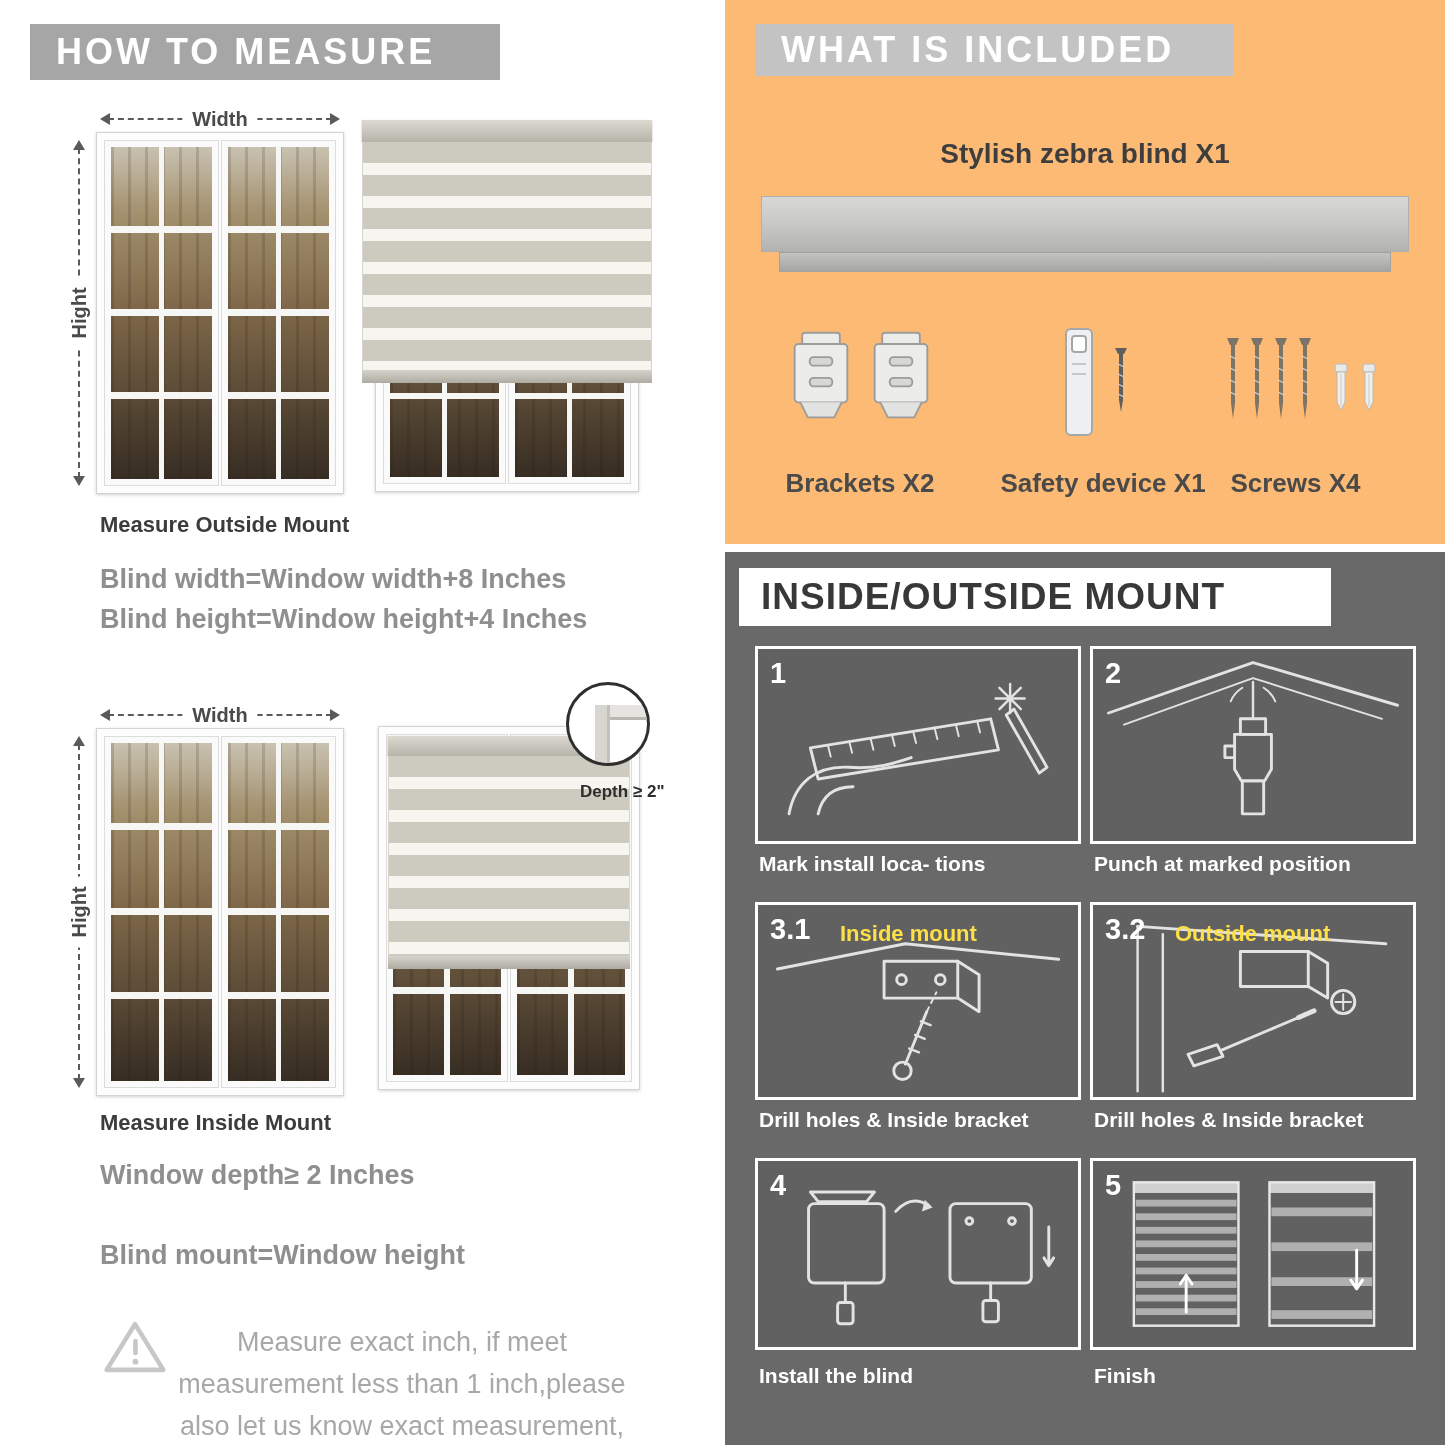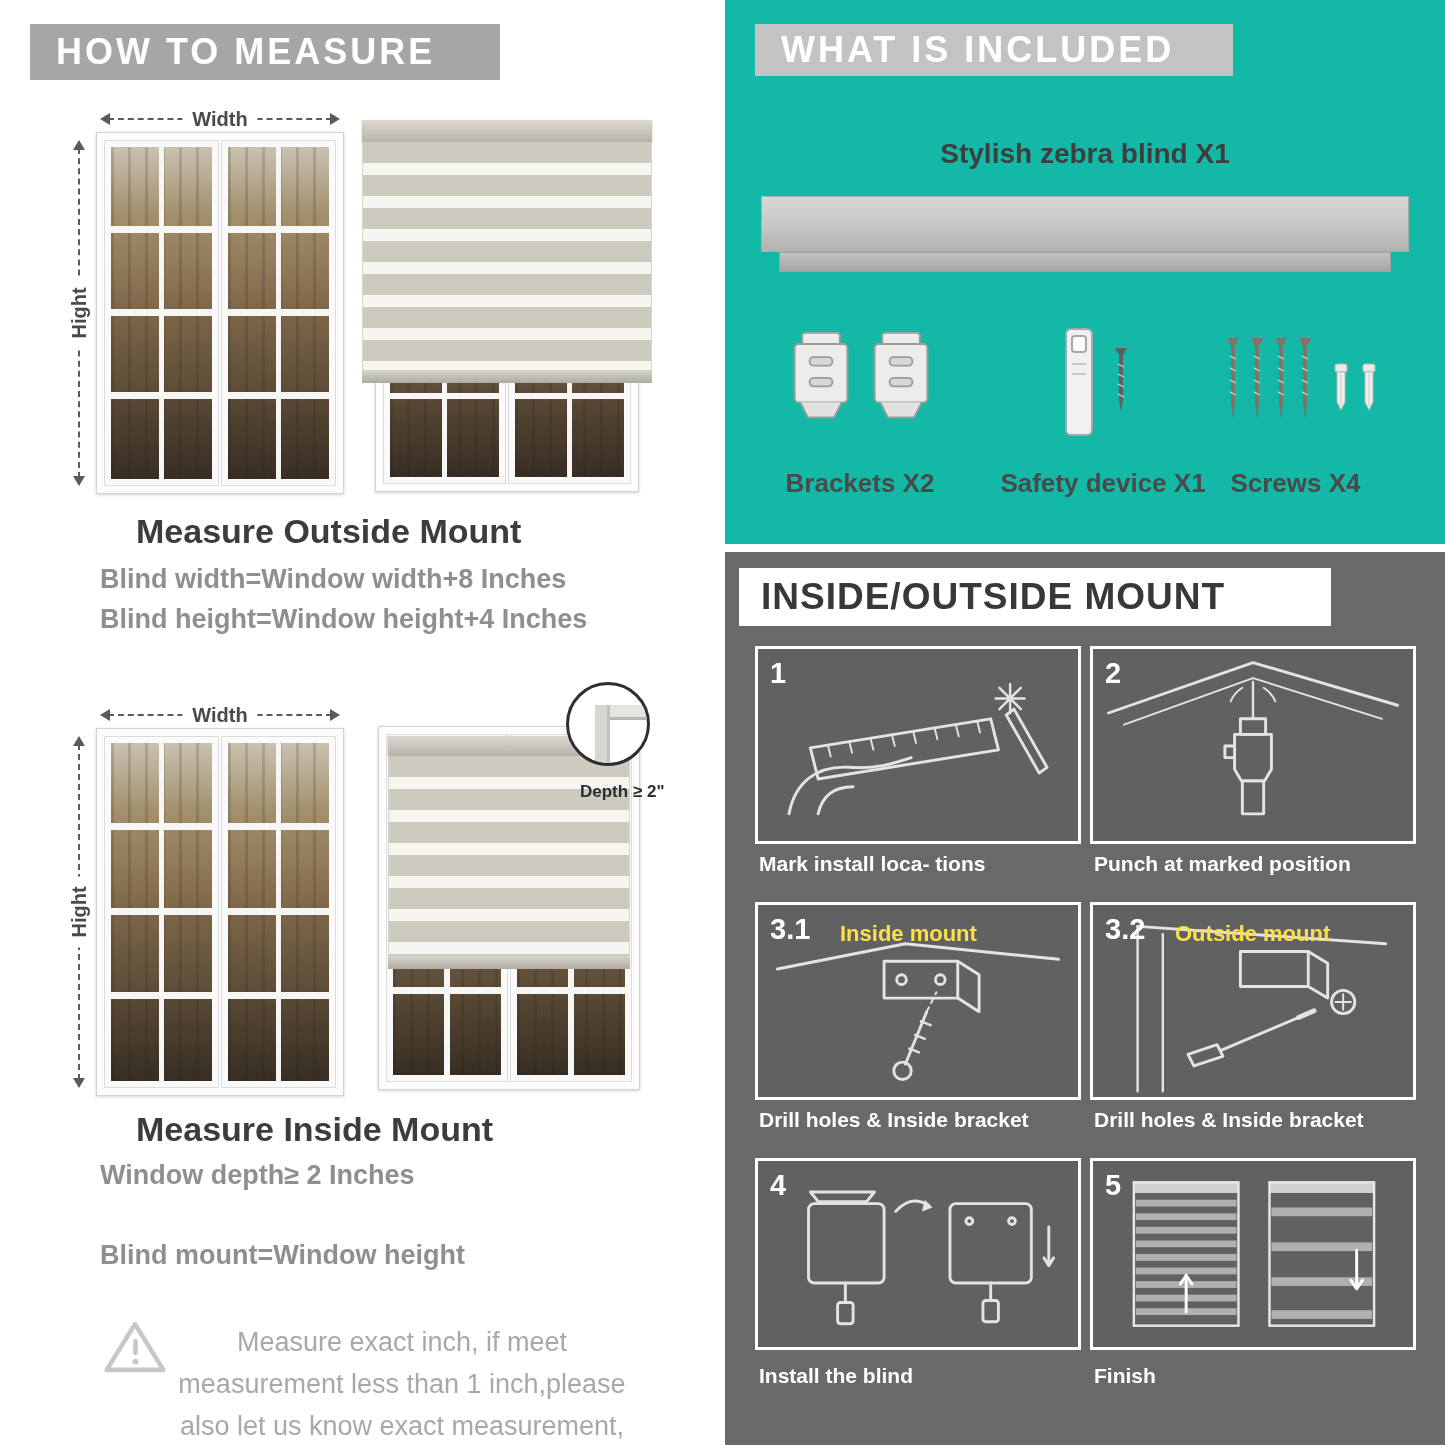--- a/index.html
+++ b/index.html
@@ -8,21 +8,21 @@
   .page { position:relative; width:1445px; height:1445px; background:#fff;padding-left:12px; }
   section { position:absolute; }
 
   
   .banner { position:absolute; display:flex; align-items:center; font-weight:bold; letter-spacing:3px; }
   .banner-left { left:30px; top:24px; width:470px; height:56px; background:#a6a6a6; color:#fff; font-size:36px; padding-left:26px; }
   .banner-right { left:30px; top:24px; width:478px; height:52px; background:#c3c3c3; color:#fff; font-size:36px; padding-left:26px; }
   .banner-white { left:14px; top:16px; width:592px; height:58px; background:#fff; color:#383838; font-size:37px; padding-left:22px; letter-spacing:1px; }
 
   
-  .measure-title { position:absolute; font-size:34px; font-weight:bold; color:#3c3c3c;margin-left:36px; }
+  .measure-title { position:absolute; font-size:22px; font-weight:bold; color:#3c3c3c; }
   .measure-line  { position:absolute; font-size:27px; font-weight:bold; color:#8f8f8f; }
 
   .window { position:absolute; display:flex; gap:4px; background:#fdfdfd; border:1px solid #d3d3d3; padding:8px; box-shadow:0 1px 3px rgba(0,0,0,.18); }
   .sash { flex:1; border:6px solid #fafafa; outline:1px solid #dcdcdc;
     background-image:
       linear-gradient(90deg, rgba(0,0,0,0) 0 47.5%, #f6f6f4 47.5% 52.5%, rgba(0,0,0,0) 52.5% 100%),
       linear-gradient(180deg, rgba(0,0,0,0) 0 23.8%, #f6f6f4 23.8% 25.8%, rgba(0,0,0,0) 25.8% 48.8%, #f6f6f4 48.8% 50.8%, rgba(0,0,0,0) 50.8% 73.8%, #f6f6f4 73.8% 75.8%, rgba(0,0,0,0) 75.8% 100%),
       repeating-linear-gradient(90deg, rgba(35,26,18,.16) 0 3px, rgba(0,0,0,0) 3px 17px),
       linear-gradient(180deg, #c9c2b1 0%, #a3906d 20%, #80694a 48%, #5a4a36 75%, #372d23 100%);
   }
@@ -48,21 +48,21 @@
 
   .depth-circle { position:absolute; left:566px; top:682px; width:84px; height:84px; border:3px solid #2f2f2f; border-radius:50%; background:#fff; overflow:hidden; }
   .depth-circle .corner-h { position:absolute; left:26px; top:20px; right:-6px; height:15px; background:#e6e4e0; border-bottom:3px solid #b9b7b2; }
   .depth-circle .corner-v { position:absolute; left:26px; top:20px; width:15px; bottom:-6px; background:#d8d6d1; border-right:3px solid #c2c0bb; }
   .depth-label { position:absolute; left:580px; top:782px; font-size:17px; font-weight:bold; color:#2e2e2e; }
 
   .warning-icon { position:absolute; left:103px; top:1318px; width:64px; height:58px; }
   .warning-text { position:absolute; left:176px; top:1322px; width:452px; font-size:27px; line-height:1.55; color:#a8a8a8; text-align:center; }
 
   
-  .right-top { left:725px; top:0; width:720px; height:544px; background:#14b8a6; }
+  .right-top { left:725px; top:0; width:720px; height:544px; background:#fdba74; }
   .product-title { position:absolute; left:0; top:138px; width:720px; text-align:center; font-size:28px; font-weight:bold; color:#3e3e3e; }
   .rail-top { position:absolute; left:36px; top:196px; width:648px; height:56px; background:linear-gradient(180deg,#d8d8d6 0%,#c6c6c4 55%,#b2b2b0 100%); border:1px solid #aeaeac; }
   .rail-lip { position:absolute; left:54px; top:252px; width:612px; height:20px; background:linear-gradient(180deg,#c2c2c0,#a6a6a4); border:1px solid #a2a2a0; }
   .part { position:absolute; }
   .part-label { position:absolute; top:468px; font-size:26px; font-weight:bold; color:#4a4a4a; text-align:center; }
 
   
   .right-bottom { left:725px; top:552px; width:720px; height:893px; background:#696969; }
   .panel { position:absolute; width:326px; height:198px; border:3px solid #fff; background:rgba(0,0,0,.07); }
   .panel svg.illus { position:absolute; left:0; top:0; width:100%; height:100%; }

